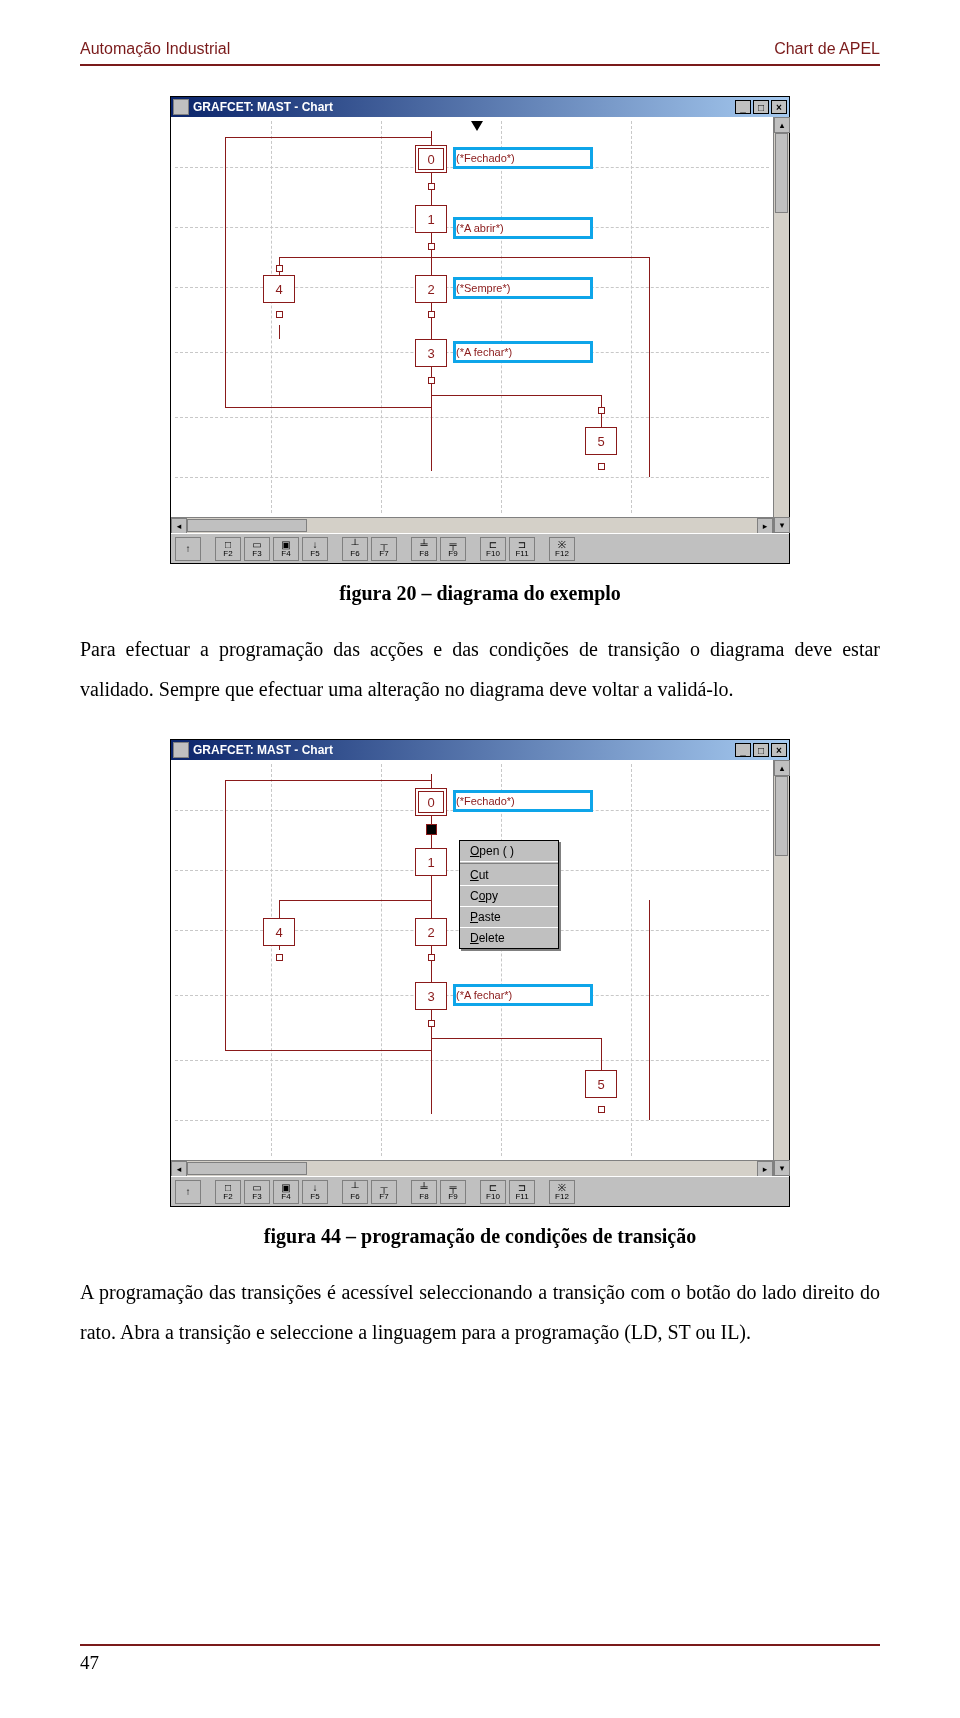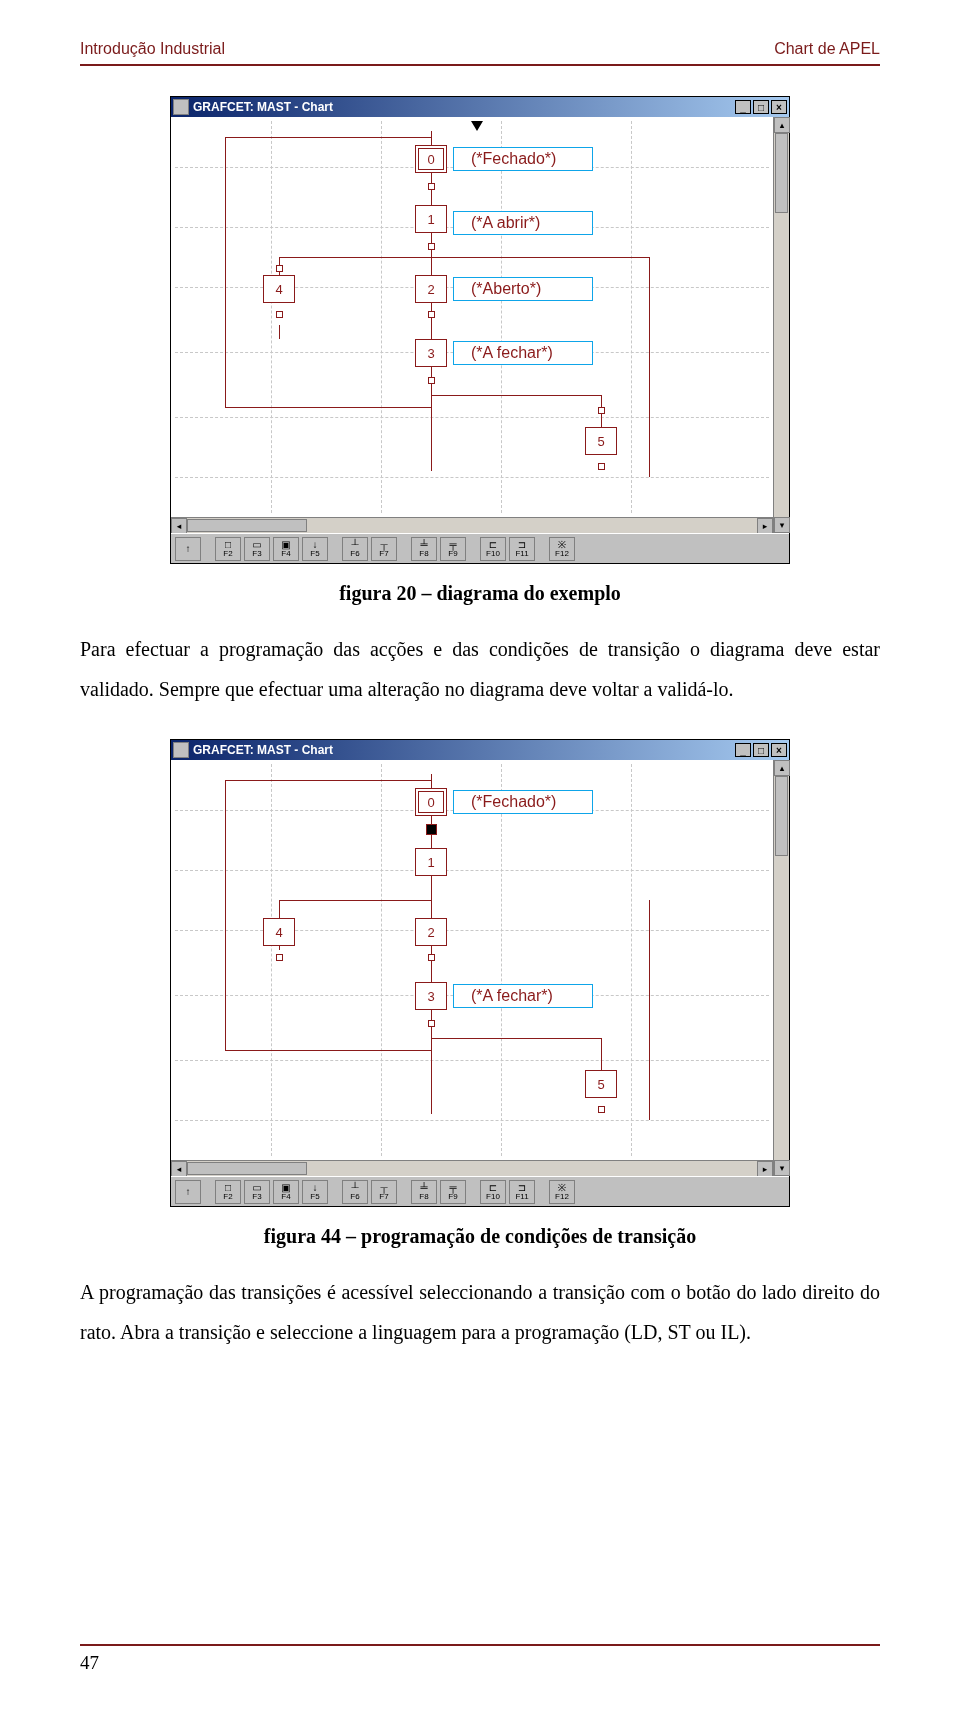--- a/index.html
+++ b/index.html
@@ -103,22 +103,22 @@
   .vdash { position:absolute; border-left:1px dashed #c8c8c8; top:4px; bottom:4px; }
   .g-line { position:absolute; background:#8a1a1a; }
   .g-box {
     position:absolute; border:1px solid #8a1a1a; background:#fff; color:#8a1a1a;
     display:flex; align-items:center; justify-content:center; font-size:13px;
   }
   .g-box.dbl::after {
     content:""; position:absolute; inset:2px; border:1px solid #8a1a1a;
   }
   .g-label {
-    position:absolute; border:1px solid #0ea5e9; background:#fff; color:#8a1a1a;
-    font-size:16px; padding:2px 17px; min-width:140px;
+    position:absolute; border:3px solid #0ea5e9; background:#fff; color:#8a1a1a;
+    font-size:11px; padding:2px 0; min-width:140px;
   }
   .g-node {
     position:absolute; width:7px;height:7px; border:1px solid #8a1a1a; background:#fff;
   }
   .arrowhead {
     position:absolute; width:0;height:0;
     border-left:6px solid transparent;border-right:6px solid transparent;border-bottom:10px solid #000;
   }
   .cx-menu {
     position:absolute; background:#c0c0c0; border:1px solid #000; box-shadow:2px 2px 0 #808080;
@@ -126,21 +126,21 @@
   }
   .cx-menu .item { padding:3px 10px; border-bottom:1px solid #fff; }
   .cx-menu .item:last-child { border-bottom:none; }
   .cx-menu .sep { height:1px; background:#808080; margin:1px 0; }
   .cx-menu .u { text-decoration:underline; }
 </style>
 </head>
 <body>
 
 <div class="header-row">
-  <span>Introdução Industrial</span>
+  <span>Automação Industrial</span>
   <span>Chart de APEL</span>
 </div>
 <div class="hr-dark"></div>
 
 <div class="win">
   <div class="titlebar">
     <span class="icon"></span>
     <span>GRAFCET: MAST - Chart</span>
     <span class="spacer"></span>
     <span class="tbtn">_</span>
@@ -168,40 +168,40 @@
 
         <div class="g-box dbl" style="left:244px;top:28px;width:32px;height:28px">
             <span>0</span>
           </div>
         <div class="g-label" style="left:282px;top:30px">(*Fechado*)</div>
         <div class="g-node" style="left:257px;top:66px"></div>
 
         <div class="g-box" style="left:244px;top:88px;width:32px;height:28px">
             <span>1</span>
           </div>
-        <div class="g-label" style="left:282px;top:94px">(*A abrir*)</div>
+        <div class="g-label" style="left:282px;top:100px">(*A abrir*)</div>
         <div class="g-node" style="left:257px;top:126px"></div>
 
         <div class="g-line" style="left:108px;top:140px;width:152px;height:1px"></div>
         <div class="g-line" style="left:108px;top:140px;width:1px;height:40px"></div>
         <div class="g-node" style="left:105px;top:148px"></div>
         <div class="g-box" style="left:92px;top:158px;width:32px;height:28px">
             <span>4</span>
           </div>
         <div class="g-node" style="left:105px;top:194px"></div>
         <div class="g-line" style="left:108px;top:208px;width:1px;height:14px"></div>
 
         <div class="g-line" style="left:54px;top:20px;width:1px;height:270px"></div>
         <div class="g-line" style="left:54px;top:20px;width:206px;height:1px"></div>
         <div class="g-line" style="left:54px;top:290px;width:206px;height:1px"></div>
 
         <div class="g-box" style="left:244px;top:158px;width:32px;height:28px">
             <span>2</span>
           </div>
-        <div class="g-label" style="left:282px;top:160px">(*Aberto*)</div>
+        <div class="g-label" style="left:282px;top:160px">(*Sempre*)</div>
         <div class="g-node" style="left:257px;top:194px"></div>
 
         <div class="g-box" style="left:244px;top:222px;width:32px;height:28px">
             <span>3</span>
           </div>
         <div class="g-label" style="left:282px;top:224px">(*A fechar*)</div>
         <div class="g-node" style="left:257px;top:260px"></div>
 
         <div class="g-line" style="left:260px;top:278px;width:170px;height:1px"></div>
         <div class="g-line" style="left:430px;top:278px;width:1px;height:40px"></div>
@@ -341,20 +341,28 @@
         <div class="g-label" style="left:282px;top:224px">(*A fechar*)</div>
         <div class="g-node" style="left:257px;top:260px"></div>
         <div class="g-line" style="left:260px;top:278px;width:170px;height:1px"></div>
         <div class="g-line" style="left:430px;top:278px;width:1px;height:40px"></div>
         <div class="g-box" style="left:414px;top:310px;width:32px;height:28px">
             <span>5</span>
           </div>
         <div class="g-node" style="left:427px;top:346px"></div>
         <div class="g-line" style="left:478px;top:140px;width:1px;height:220px"></div>
 
+        <div class="cx-menu" style="left:288px;top:80px">
+          <div class="item"><span class="u">O</span><span></span>pen ( )</div>
+          <div class="sep"></div>
+          <div class="item"><span class="u">C</span>ut</div>
+          <div class="item">C<span class="u">o</span>py</div>
+          <div class="item"><span class="u">P</span>aste</div>
+          <div class="item"><span class="u">D</span>elete</div>
+        </div>
       </div>
       <div class="hscroll">
         <div class="arrow">◂</div>
         <div class="track">
             <div class="thumb"></div>
           </div>
         <div class="arrow">▸</div>
       </div>
     </div>
     <div class="vscroll">

